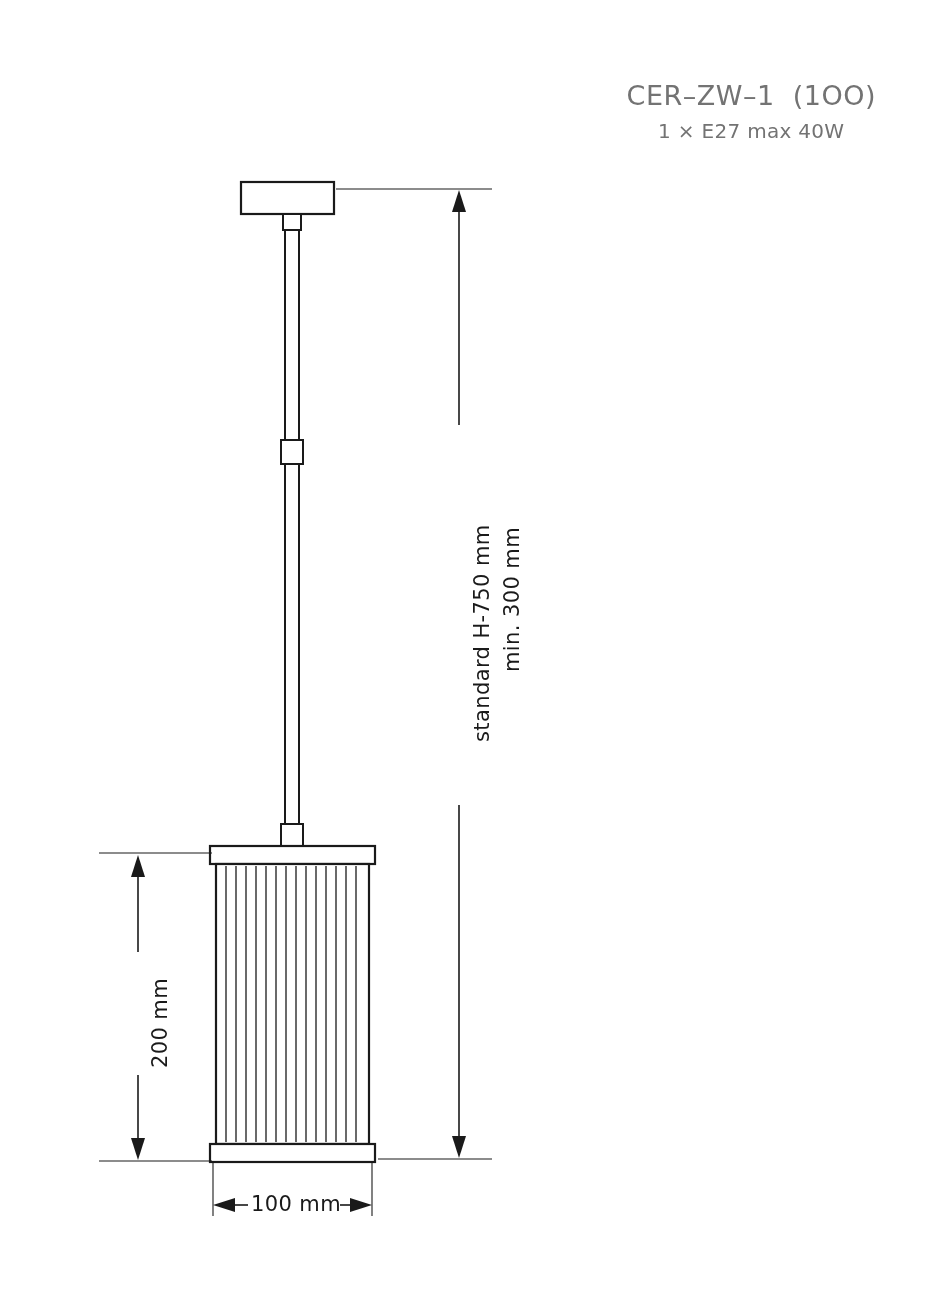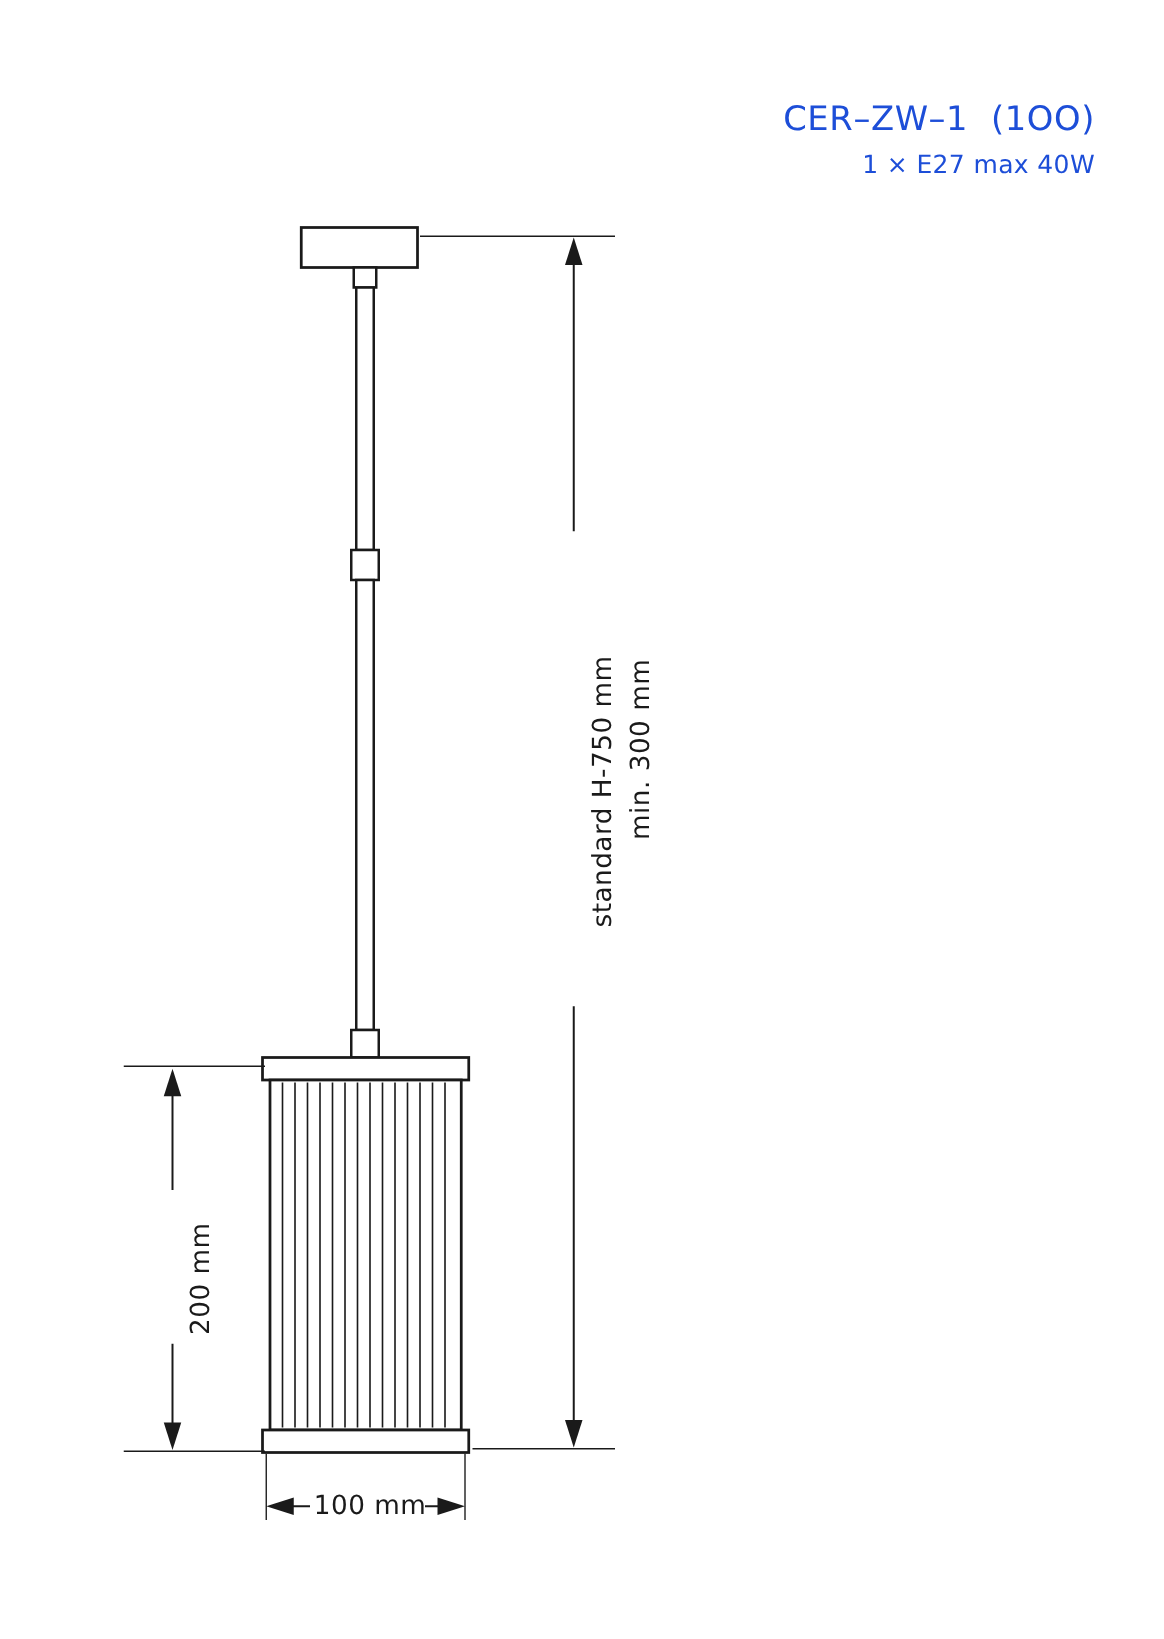--- a/index.html
+++ b/index.html
@@ -16,22 +16,22 @@
     height: 1311px;
     background: #ffffff;
     overflow: hidden;
   }
 
   
   .header {
     position: absolute;
     right: 55px;
     top: 78px;
-    text-align: right;
-    color: #1d4ed8;
+    text-align: center;
+    color: #737373;
   }
   .header .model {
     font-size: 27px;
     letter-spacing: 0.5px;
     line-height: 1.35;
     white-space: pre;
   }
   .header .spec {
     font-size: 20px;
     letter-spacing: 0.3px;

